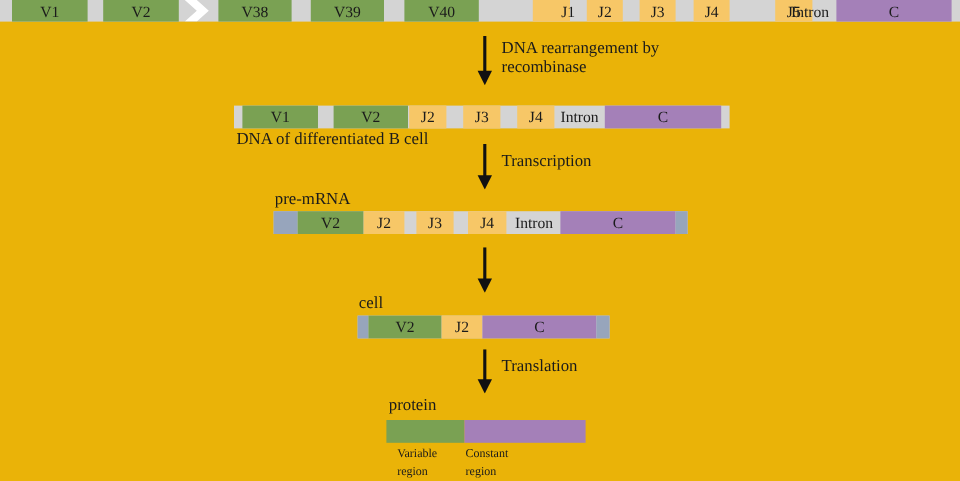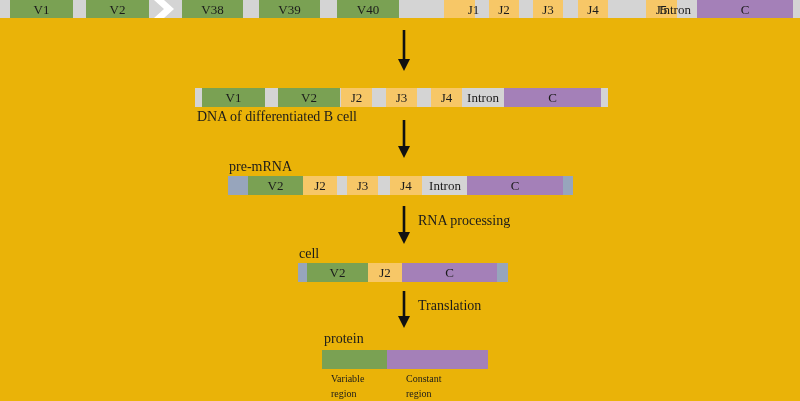--- a/index.html
+++ b/index.html
@@ -40,21 +40,21 @@
   #arrow-2 { left:396px; top:120px; }
   #arrow-3 { left:396px; top:206px; }
   #arrow-4 { left:396px; top:291px; }
   #alabel-1 { left:418px; top:33px; }
   #alabel-2 { left:418px; top:127px; }
   #alabel-3 { left:418px; top:213px; }
   #alabel-4 { left:418px; top:298px; }
 
   
   #rlabel-variable { left:331px; top:371px; }
-  #rlabel-constant { left:406px; top:371px; }
+  #rlabel-constant { left:388px; top:371px; }
 </style>
 </head>
 <body>
 
 <div class="canvas">
 
   <div class="bar" id="bar-germline">
       <div class="seg seg-green" style="left: 10px; width: 63px; background: rgb(122, 161, 83);">V1</div>
       <div class="seg seg-green" style="left: 86px; width: 63px; background: rgb(122, 161, 83);">V2</div>
       <div class="seg seg-break" style="left: 150px; width: 30px;">
@@ -71,54 +71,56 @@
       <div class="seg seg-yellow" style="left: 578px; width: 30px; background: rgb(247, 199, 103);">J4</div>
       <div class="seg seg-yellow" style="left: 646px; width: 31px; background: rgb(247, 199, 103);">J5</div>
       <div class="seg seg-intron" style="left: 655px; width: 40px;">Intron</div>
       <div class="seg seg-purple" style="left: 697px; width: 96px; background: rgb(164, 128, 184);">C</div>
     </div>
 
   <svg class="arrow-svg" id="arrow-1" width="16" height="41">
     <line x1="8" y1="0" x2="8" y2="30" stroke="#111111" stroke-width="2.6"></line>
     <polygon points="2,29 14,29 8,41" fill="#111111"></polygon>
   </svg>
+  <div class="arrow-label" id="alabel-1">DNA rearrangement by
+recombinase</div>
 
   <div class="row-title" id="title-bcell">DNA of differentiated B cell</div>
   <div class="bar" id="bar-bcell">
       <div class="seg seg-green" style="left: 7px; width: 63px; background: rgb(122, 161, 83);">V1</div>
       <div class="seg seg-green" style="left: 83px; width: 62px; background: rgb(122, 161, 83);">V2</div>
       <div class="seg seg-yellow" style="left: 146px; width: 31px; background: rgb(247, 199, 103);">J2</div>
       <div class="seg seg-yellow" style="left: 191px; width: 31px; background: rgb(247, 199, 103);">J3</div>
       <div class="seg seg-yellow" style="left: 236px; width: 31px; background: rgb(247, 199, 103);">J4</div>
       <div class="seg seg-intron" style="left: 268px; width: 40px;">Intron</div>
       <div class="seg seg-purple" style="left: 309px; width: 97px; background: rgb(164, 128, 184);">C</div>
     </div>
 
   <svg class="arrow-svg" id="arrow-2" width="16" height="38">
     <line x1="8" y1="0" x2="8" y2="27" stroke="#111111" stroke-width="2.6"></line>
     <polygon points="2,26 14,26 8,38" fill="#111111"></polygon>
   </svg>
+  <div class="arrow-label" id="alabel-2">Transcription</div>
 
   <div class="row-title" id="title-premrna">pre-mRNA</div>
   <div class="bar" id="bar-premrna">
       <div class="seg seg-cap" style="left: 0px; width: 20px; background: rgb(151, 165, 188);"></div>
       <div class="seg seg-green" style="left: 20px; width: 55px; background: rgb(122, 161, 83);">V2</div>
       <div class="seg seg-yellow" style="left: 75px; width: 34px; background: rgb(247, 199, 103);">J2</div>
       <div class="seg seg-yellow" style="left: 119px; width: 31px; background: rgb(247, 199, 103);">J3</div>
       <div class="seg seg-yellow" style="left: 162px; width: 32px; background: rgb(247, 199, 103);">J4</div>
       <div class="seg seg-intron" style="left: 194px; width: 46px;">Intron</div>
       <div class="seg seg-purple" style="left: 239px; width: 96px; background: rgb(164, 128, 184);">C</div>
       <div class="seg seg-cap" style="left: 335px; width: 10px; background: rgb(151, 165, 188);"></div>
     </div>
 
   <svg class="arrow-svg" id="arrow-3" width="16" height="38">
     <line x1="8" y1="0" x2="8" y2="27" stroke="#111111" stroke-width="2.6"></line>
     <polygon points="2,26 14,26 8,38" fill="#111111"></polygon>
   </svg>
-  <div class="arrow-label" id="alabel-3">RNA processing</div>
 
   <div class="row-title" id="title-mrna">cell</div>
   <div class="bar" id="bar-mrna">
       <div class="seg seg-cap" style="left: 0px; width: 9px; background: rgb(151, 165, 188);"></div>
       <div class="seg seg-green" style="left: 9px; width: 61px; background: rgb(122, 161, 83);">V2</div>
       <div class="seg seg-yellow" style="left: 70px; width: 34px; background: rgb(247, 199, 103);">J2</div>
       <div class="seg seg-purple" style="left: 104px; width: 95px; background: rgb(164, 128, 184);">C</div>
       <div class="seg seg-cap" style="left: 199px; width: 11px; background: rgb(151, 165, 188);"></div>
     </div>
 

